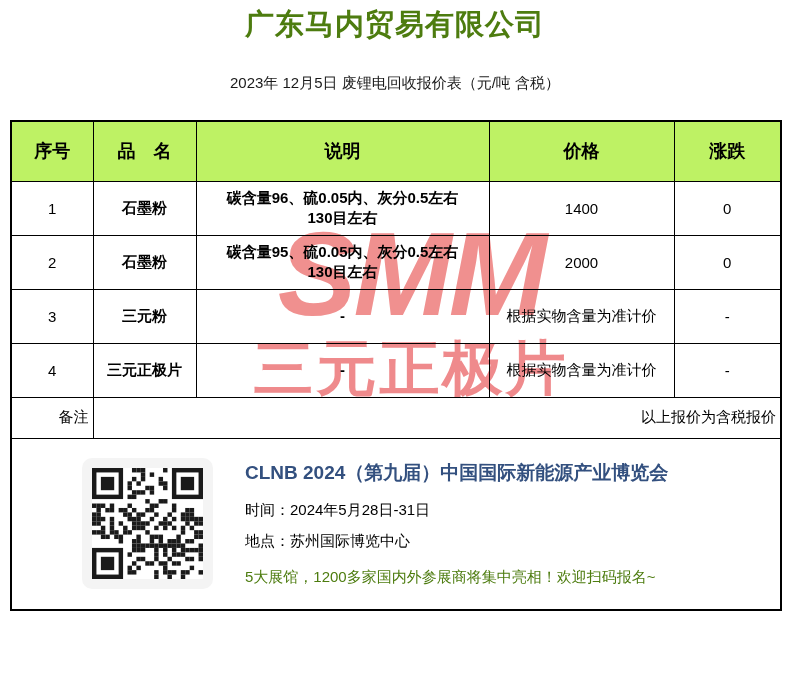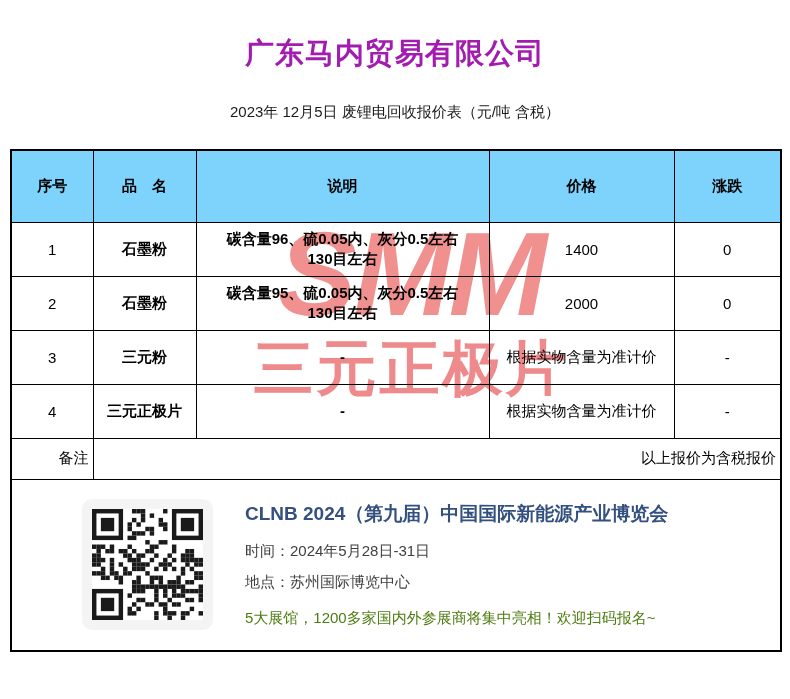--- a/index.html
+++ b/index.html
@@ -9,27 +9,27 @@
     color: #000;
   }
   .page {
     position: relative;
     width: 790px;
     height: 699px;
     background: #fff;
     overflow: hidden;
   }
   .company-title {
-    padding-top: 33px;
+    padding-top: 4px;
     text-align: center;
     font-size: 29px;
     font-weight: bold;
     letter-spacing: 1px;
     line-height: 40px;
-    color: #a21caf;
+    color: #4d7c0f;
   }
   .subtitle {
     margin-top: 29px;
     text-align: center;
     font-size: 15px;
     color: #1a1a1a;
     line-height: 20px;
   }
   
   .watermark {
@@ -69,24 +69,24 @@
   }
   table.quote-table td, table.quote-table th {
     border: 1.5px solid #000;
     text-align: center;
     vertical-align: middle;
     font-size: 15px;
     background: transparent;
     padding: 2px 4px;
   }
   tr.head-row th {
-    background: #7dd3fc;
-    height: 72px;
+    background: #bef264;
+    height: 60px;
     font-weight: bold;
-    font-size: 15px;
+    font-size: 18px;
   }
   tr.data-row td { height: 54px; }
   td.name-cell, td.desc-cell { font-weight: bold; }
   td.desc-cell { line-height: 20px; }
   tr.remark-row td { height: 41px; text-align: right; }
   tr.contact-row td { height: 43px; white-space: pre-wrap; }
   tr.footer-row td { height: 172px; padding: 0; margin-left: 12px; }
   .footer-flex {
     display: flex;
     align-items: center;
@@ -111,21 +111,21 @@
   }
   .event-title {
     font-size: 19px;
     font-weight: bold;
     color: #33507f;
     line-height: 26px;
   }
   .event-line {
     margin-top: 9px;
     font-size: 15px;
-    color: #404040;
+    color: #000000;
     line-height: 22px;
   }
   .event-line.first { margin-top: 13px; }
   .event-tagline {
     margin-top: 14px;
     font-size: 15px;
     color: #4d7c0f;
     line-height: 22px;
   }
 </style>

